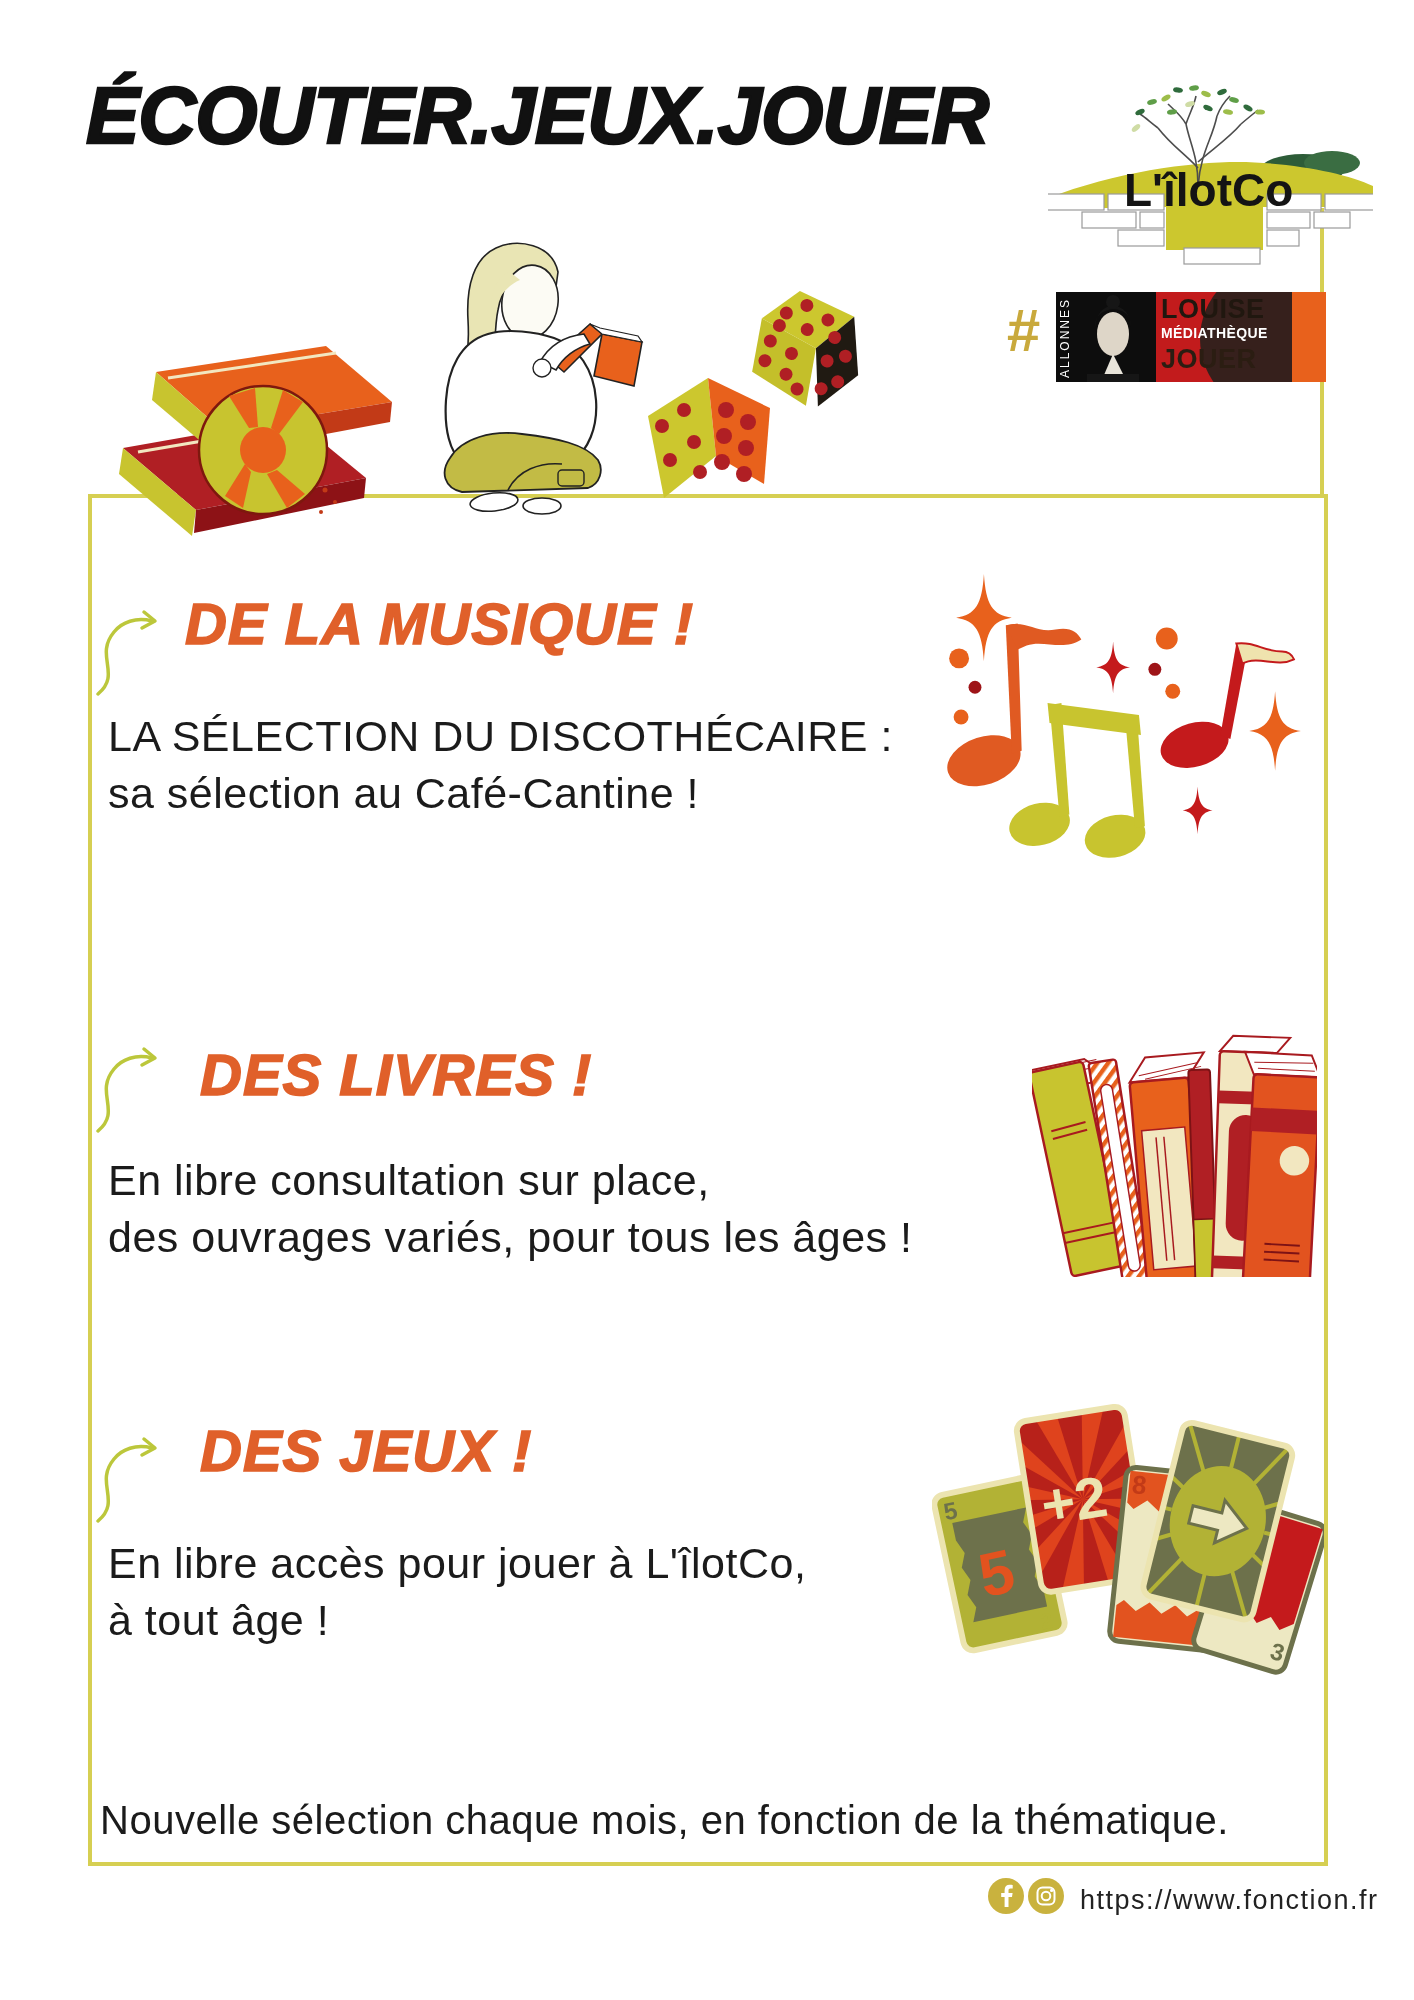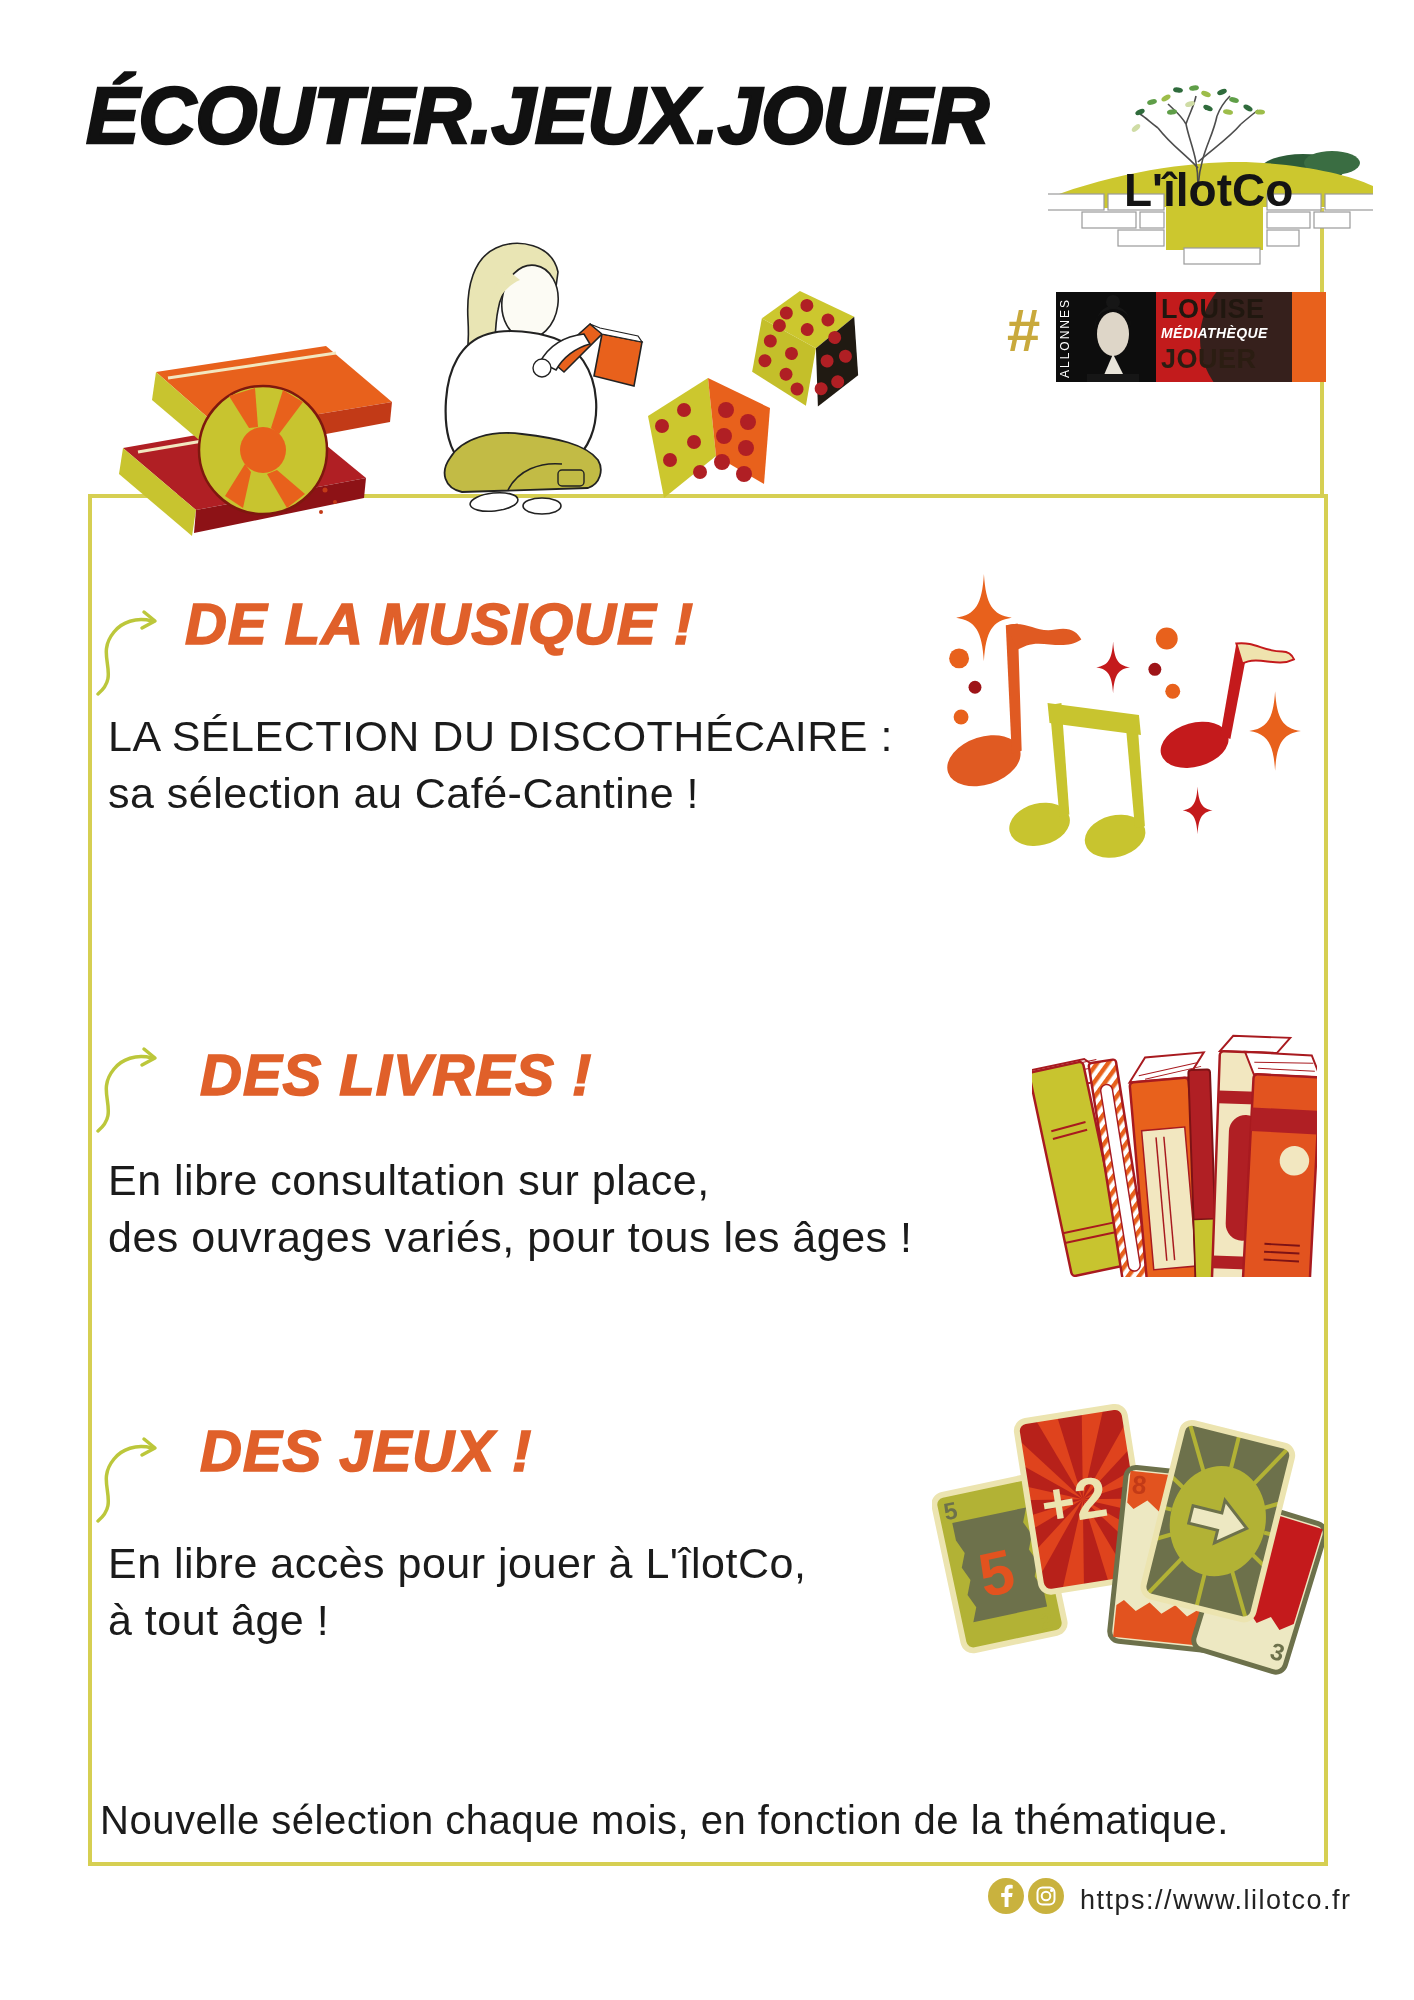--- a/index.html
+++ b/index.html
@@ -57,21 +57,21 @@
     position:absolute;left:2px;top:4px;height:82px;
     writing-mode:vertical-rl;transform:rotate(180deg);
     color:#fff;font-size:12px;letter-spacing:2px;font-family:"Liberation Sans",sans-serif;
   }
   .badge-red{flex:1;background:#C21B1C;position:relative;overflow:hidden;}
   .badge-dark-curve{
     position:absolute;right:-58px;top:-28px;width:150px;height:150px;
     background:#2A211C;border-radius:50%;opacity:0.92;
   }
   .badge-louise{position:absolute;left:5px;top:2px;font-size:27px;font-weight:bold;color:#20170f;letter-spacing:0.5px;}
-  .badge-mediatheque{position:absolute;left:5px;top:33px;font-size:14px;font-weight:bold;color:#ffffff;letter-spacing:0.4px;font-style:italic;}
+  .badge-mediatheque{position:absolute;left:5px;top:33px;font-size:14px;font-weight:bold;color:#ffffff;letter-spacing:0.4px;}
   .badge-michel{position:absolute;left:5px;top:52px;font-size:27px;font-weight:bold;color:#2b1d12;letter-spacing:0.5px;}
   .badge-orange{width:34px;background:#E8611C;}
 
   svg text{font-family:"Liberation Sans",sans-serif;}
 </style>
 </head>
 <body>
 
 <div id="poster">
 
@@ -463,15 +463,15 @@
   <svg class="abs" style="left:988px;top:1878px;" width="36" height="36" viewBox="0 0 36 36">
     <circle cx="18" cy="18" r="18" fill="#C9B23E"></circle>
     <path d="M20.5,29 L20.5,19 L24,19 L24.6,15 L20.5,15 L20.5,12.4 C20.5,11.2 21,10.4 22.6,10.4 L24.7,10.4 L24.7,6.9 C24.3,6.85 23,6.7 21.6,6.7 C18.6,6.7 16.6,8.5 16.6,11.9 L16.6,15 L13.2,15 L13.2,19 L16.6,19 L16.6,29 Z" fill="#ffffff"></path>
   </svg>
   <svg class="abs" style="left:1028px;top:1878px;" width="36" height="36" viewBox="0 0 36 36">
     <circle cx="18" cy="18" r="18" fill="#C9B23E"></circle>
     <rect x="9.5" y="9.5" width="17" height="17" rx="5" fill="none" stroke="#ffffff" stroke-width="2"></rect>
     <circle cx="18" cy="18" r="4.3" fill="none" stroke="#ffffff" stroke-width="2"></circle>
     <circle cx="23.6" cy="12.4" r="1.6" fill="#ffffff"></circle>
   </svg>
-  <div class="abs url-text" style="left:1080px;top:1885px;">https://www.lilotco.fr</div>
+  <div class="abs url-text" style="left:1080px;top:1885px;">https://www.fonction.fr</div>
 
 </div>
 
 </body></html>

